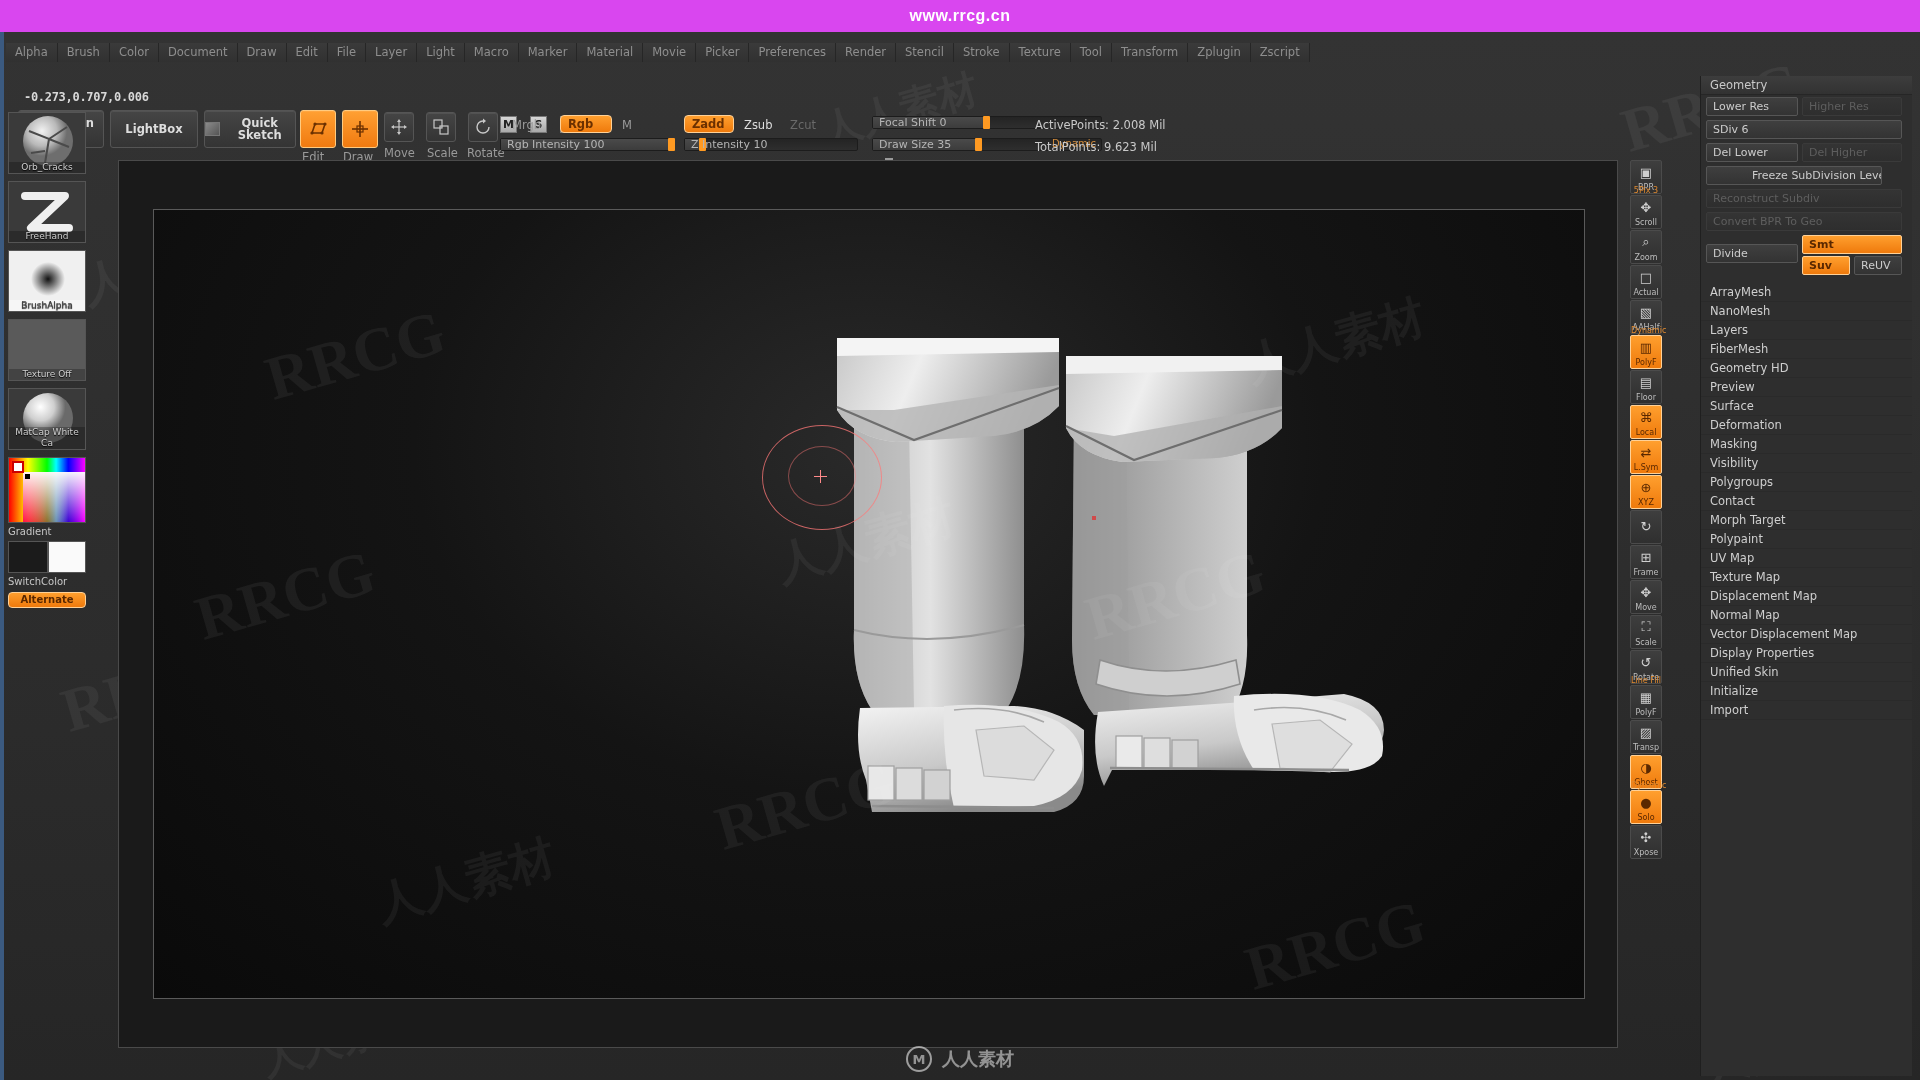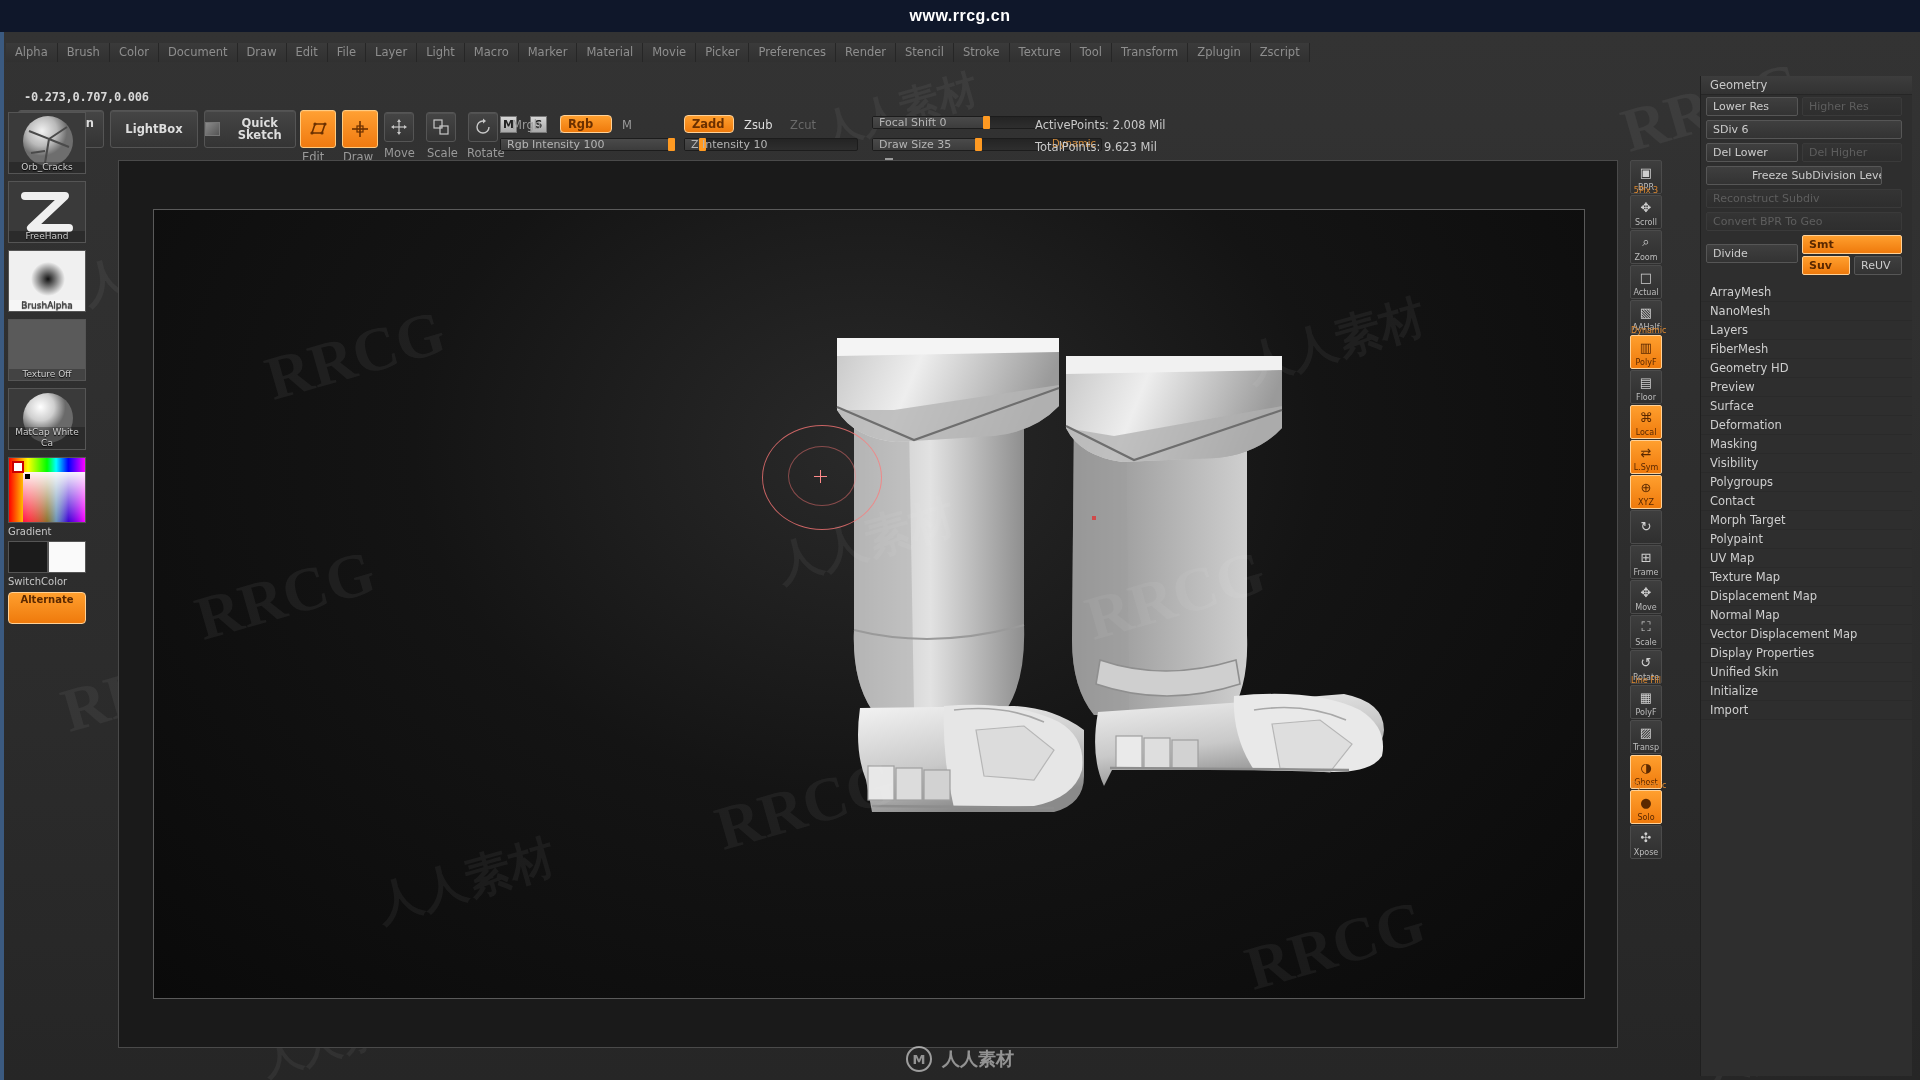--- a/index.html
+++ b/index.html
@@ -6,21 +6,21 @@
   html,body { width:1920px; height:1080px; overflow:hidden; background:#000; }
   body {
     font-family:"DejaVu Sans", sans-serif;
     font-size:11px;
     color:#b9b9b9;
     position:relative;
   }
   
   #urlbar {
     position:absolute; left:0; top:0; width:1920px; height:32px;
-    background:#0f172a; color:#fff;
+    background:#d946ef; color:#fff;
     display:flex; align-items:center; justify-content:center;
     font-size:16px; font-weight:bold; letter-spacing:.5px;
     font-family:"Liberation Sans", sans-serif;
   }
   
   #app {
     position:absolute; left:0; top:32px; width:1920px; height:1048px;
     background:#2b2b2b;
     background-image:linear-gradient(180deg,#333 0%,#2c2c2c 60%,#262626 100%);
     overflow:hidden;
@@ -411,21 +411,21 @@
       <div style="position:absolute; left:16px; top:16px; width:5px; height:5px; background:#000;"></div>
     </div>
     <div style="font-size:10px; color:#c6c6c6; margin-top:3px;">Gradient</div>
 
     <div style="position:relative; width:78px; height:32px; margin-top:4px;">
       <div style="position:absolute; left:0; top:0; width:40px; height:32px; background:#1b1b1b; border:1px solid #555;"></div>
       <div style="position:absolute; left:40px; top:0; width:38px; height:32px; background:#fafafa; border:1px solid #555;"></div>
     </div>
     <div style="font-size:10px; color:#c6c6c6; margin-top:3px;">SwitchColor</div>
 
-    <div style="margin-top:5px; width:78px; height:32px; line-height:14px; text-align:center;
+    <div style="margin-top:5px; width:78px; height:16px; line-height:14px; text-align:center;
                 background:linear-gradient(180deg,#ff9f2e,#ef7a0c); border:1px solid #ffd197; border-radius:4px;
                 color:#5a2800; font-size:10px; font-weight:bold;">Alternate</div>
   </div>
 
   <div id="canvaswrap">
     <div id="canvas">
 
       <svg width="1432" height="790" viewBox="0 0 1432 790" style="position:absolute; left:0; top:0;">
         <defs>
           <linearGradient id="gL" x1="0" y1="0" x2="1" y2="0">

